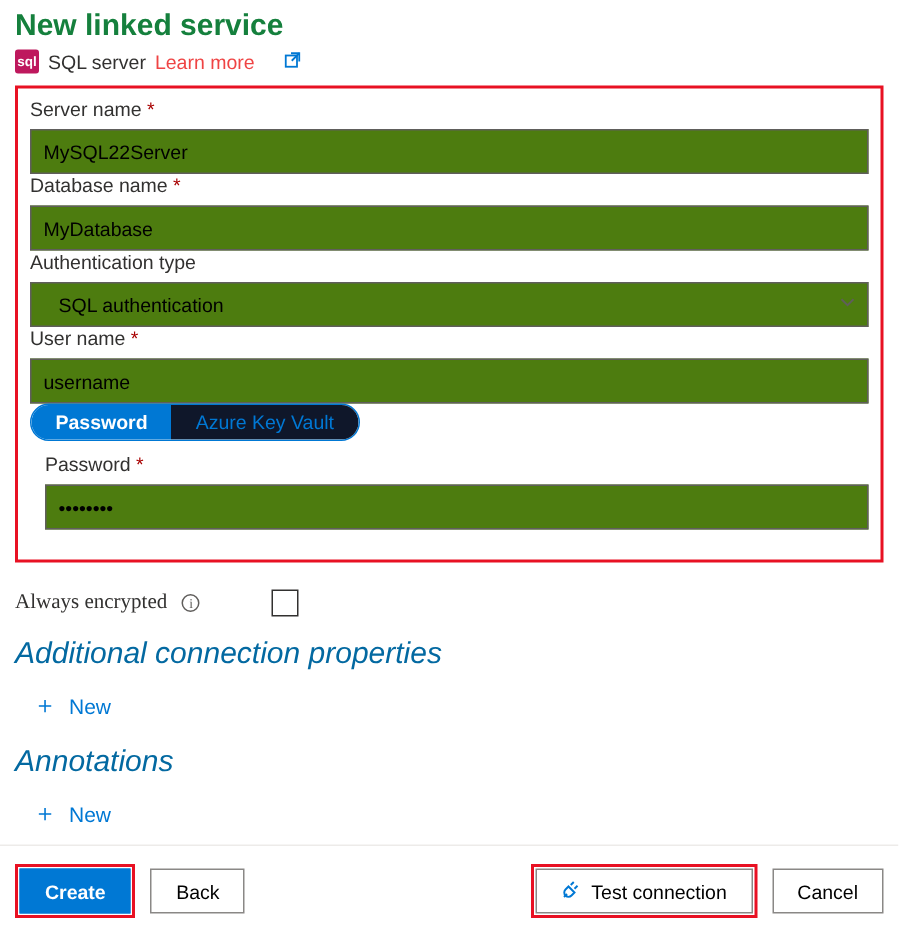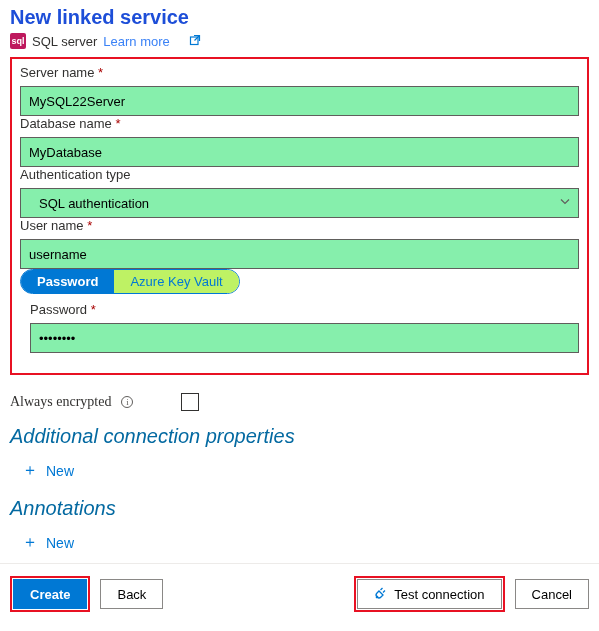--- a/index.html
+++ b/index.html
@@ -4,45 +4,45 @@
   <style>
     * { box-sizing: border-box; margin: 0; padding: 0; }
     body {
       font-family: "Segoe UI", -apple-system, sans-serif;
       font-size: 13px;
       color: #323130;
       width: 599px;
       background: #fff;
     }
     .header { padding: 6px 10px 8px 10px; }
-    .title { font-size: 20px; font-weight: 600; color: #1d4ed8; }
+    .title { font-size: 20px; font-weight: 600; color: #15803d; }
     .subtitle { display: flex; align-items: center; gap: 6px; margin-top: 4px; font-size: 13px; }
     .sql-icon {
       width: 16px; height: 16px;
       background: #be185d;
       border-radius: 2px;
       display: inline-flex;
       align-items: center; justify-content: center;
       color: #fff; font-size: 9px; font-weight: bold;
     }
-    .link { color: #3b82f6; cursor: pointer; display: inline-flex; align-items: center; gap: 19px; text-align: center; }
+    .link { color: #ef4444; cursor: pointer; display: inline-flex; align-items: center; gap: 19px; text-align: center; }
     .ext-icon { display: inline-block; }
     .form-area { padding: 0 10px; }
     .highlight-box { border: 2px solid #e81123; padding: 6px 8px 10px 8px; margin-bottom: 10px; }
     .field { }
     .field:last-child { margin-bottom: 10px; }
     .label { display: block; margin-bottom: 6px; font-size: 13px; color: #323130; }
     .req { color: #a80000; }
     input.text, select.sel {
       width: 100%;
       height: 30px;
       padding: 4px 8px;
       border: 1px solid #605e5c;
       font-size: 13px;
-      background: #86efac;
+      background: #4d7c0f;
       font-family: inherit;
     }
     select.sel { appearance: none; -webkit-appearance: none; background-image: none; padding-right: 28px; padding-left: 18px; }
     .select-wrap { position: relative; }
     .chevron {
       position: absolute; right: 8px; top: 50%;
       transform: translateY(-50%);
       pointer-events: none;
       color: #605e5c;
     }
@@ -50,21 +50,21 @@
       display: inline-flex;
       border: 1px solid #0078d4;
       border-radius: 16px;
       overflow: hidden;
       margin-bottom: 8px;
     }
     .pill {
       padding: 4px 16px;
       font-size: 13px;
       cursor: pointer;
-      background: #bef264;
+      background: #0f172a;
       color: #0078d4;
       border: none;
     }
     .pill.active {
       background: #0078d4;
       color: #fff;
       font-weight: 600;
     }
     .indented { padding-left: 10px; }
     .checkbox-row { display: flex; align-items: center; gap: 8px; padding: 8px 10px; font-size: 14px; font-family: Liberation Serif, serif; }

